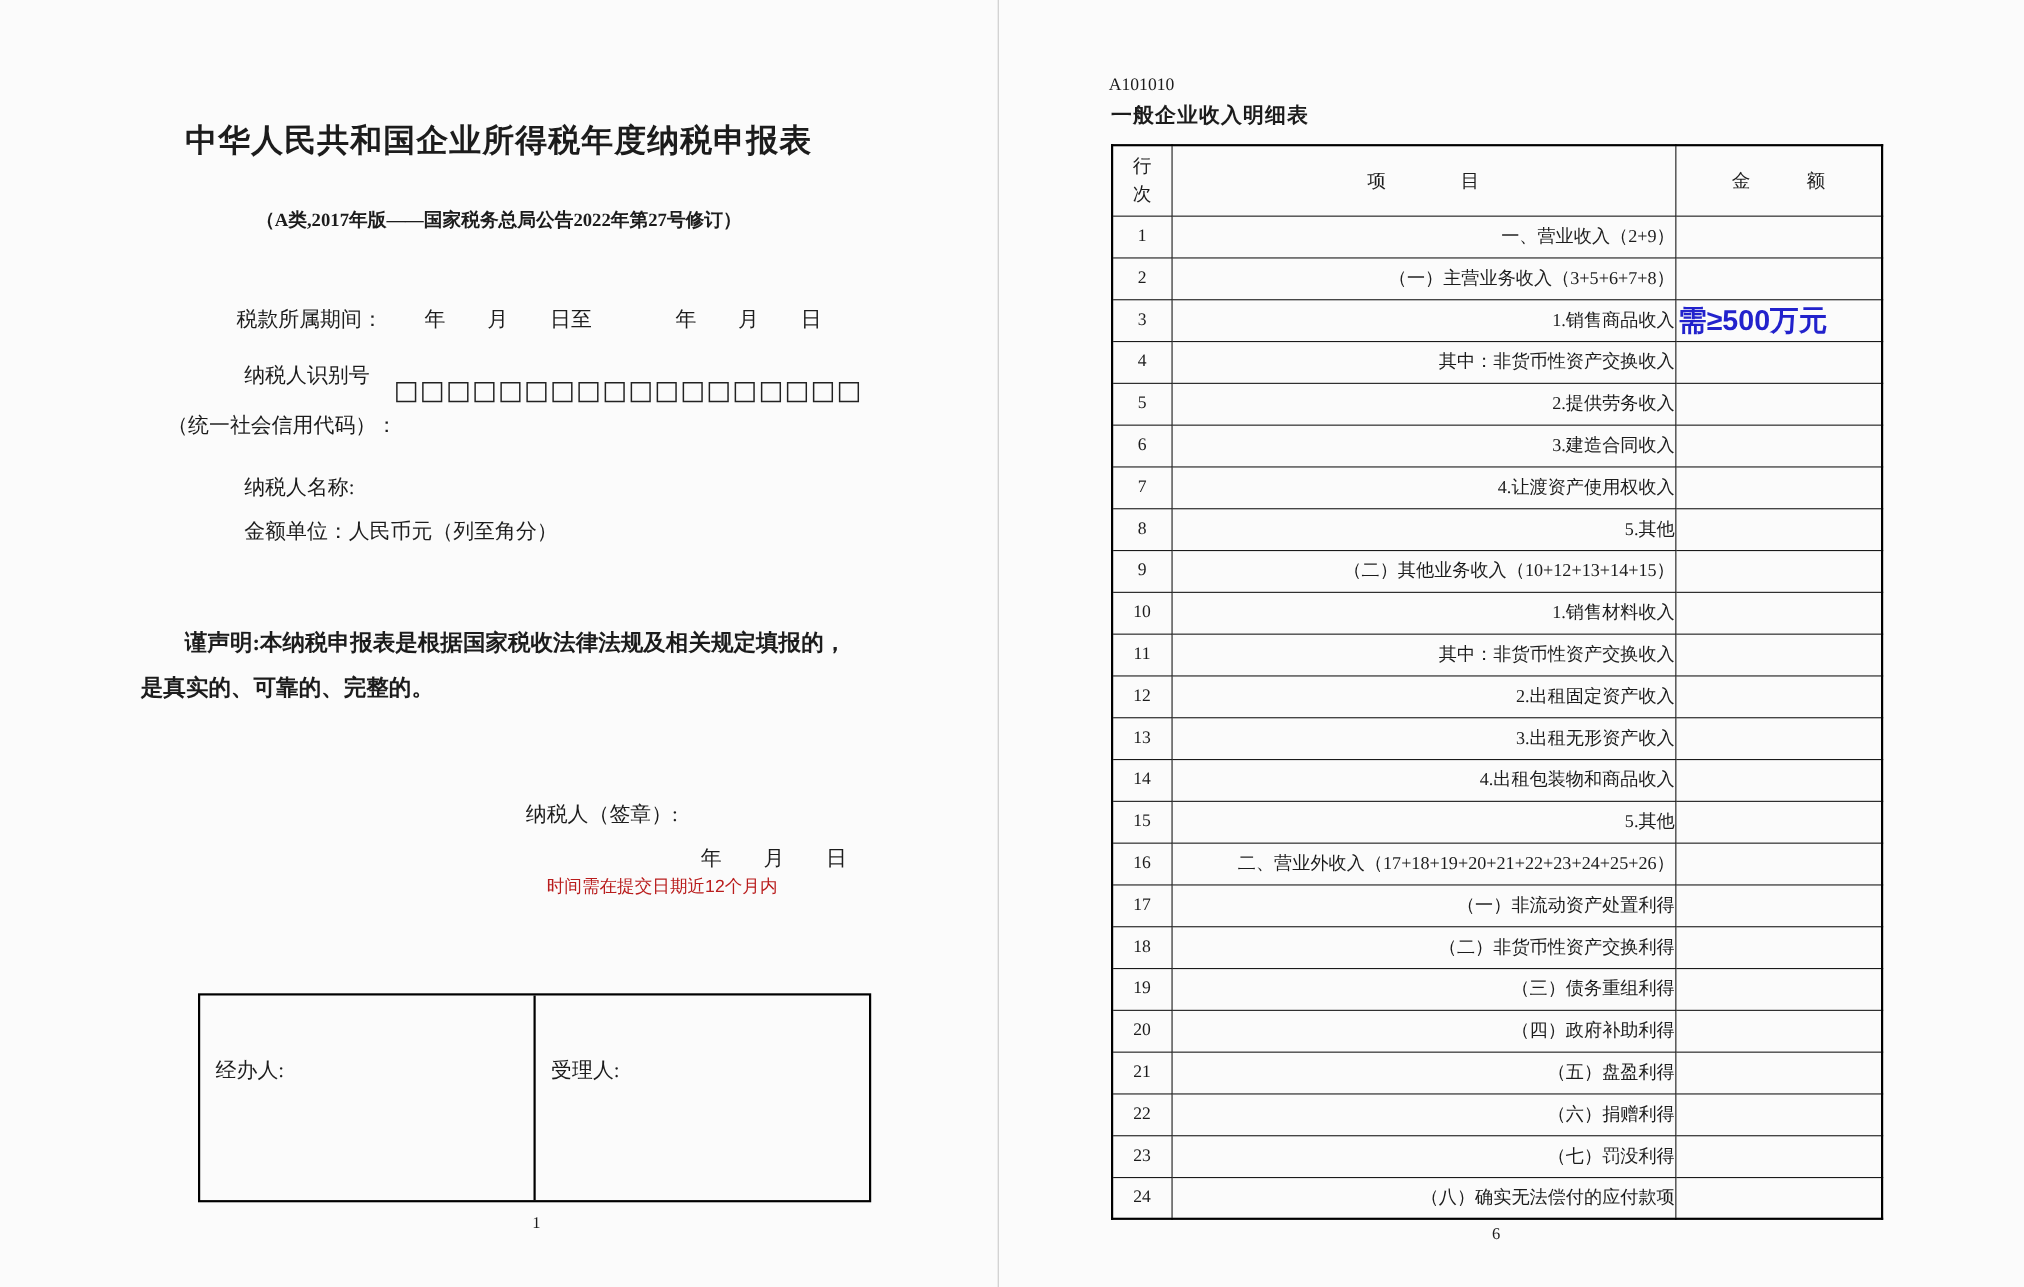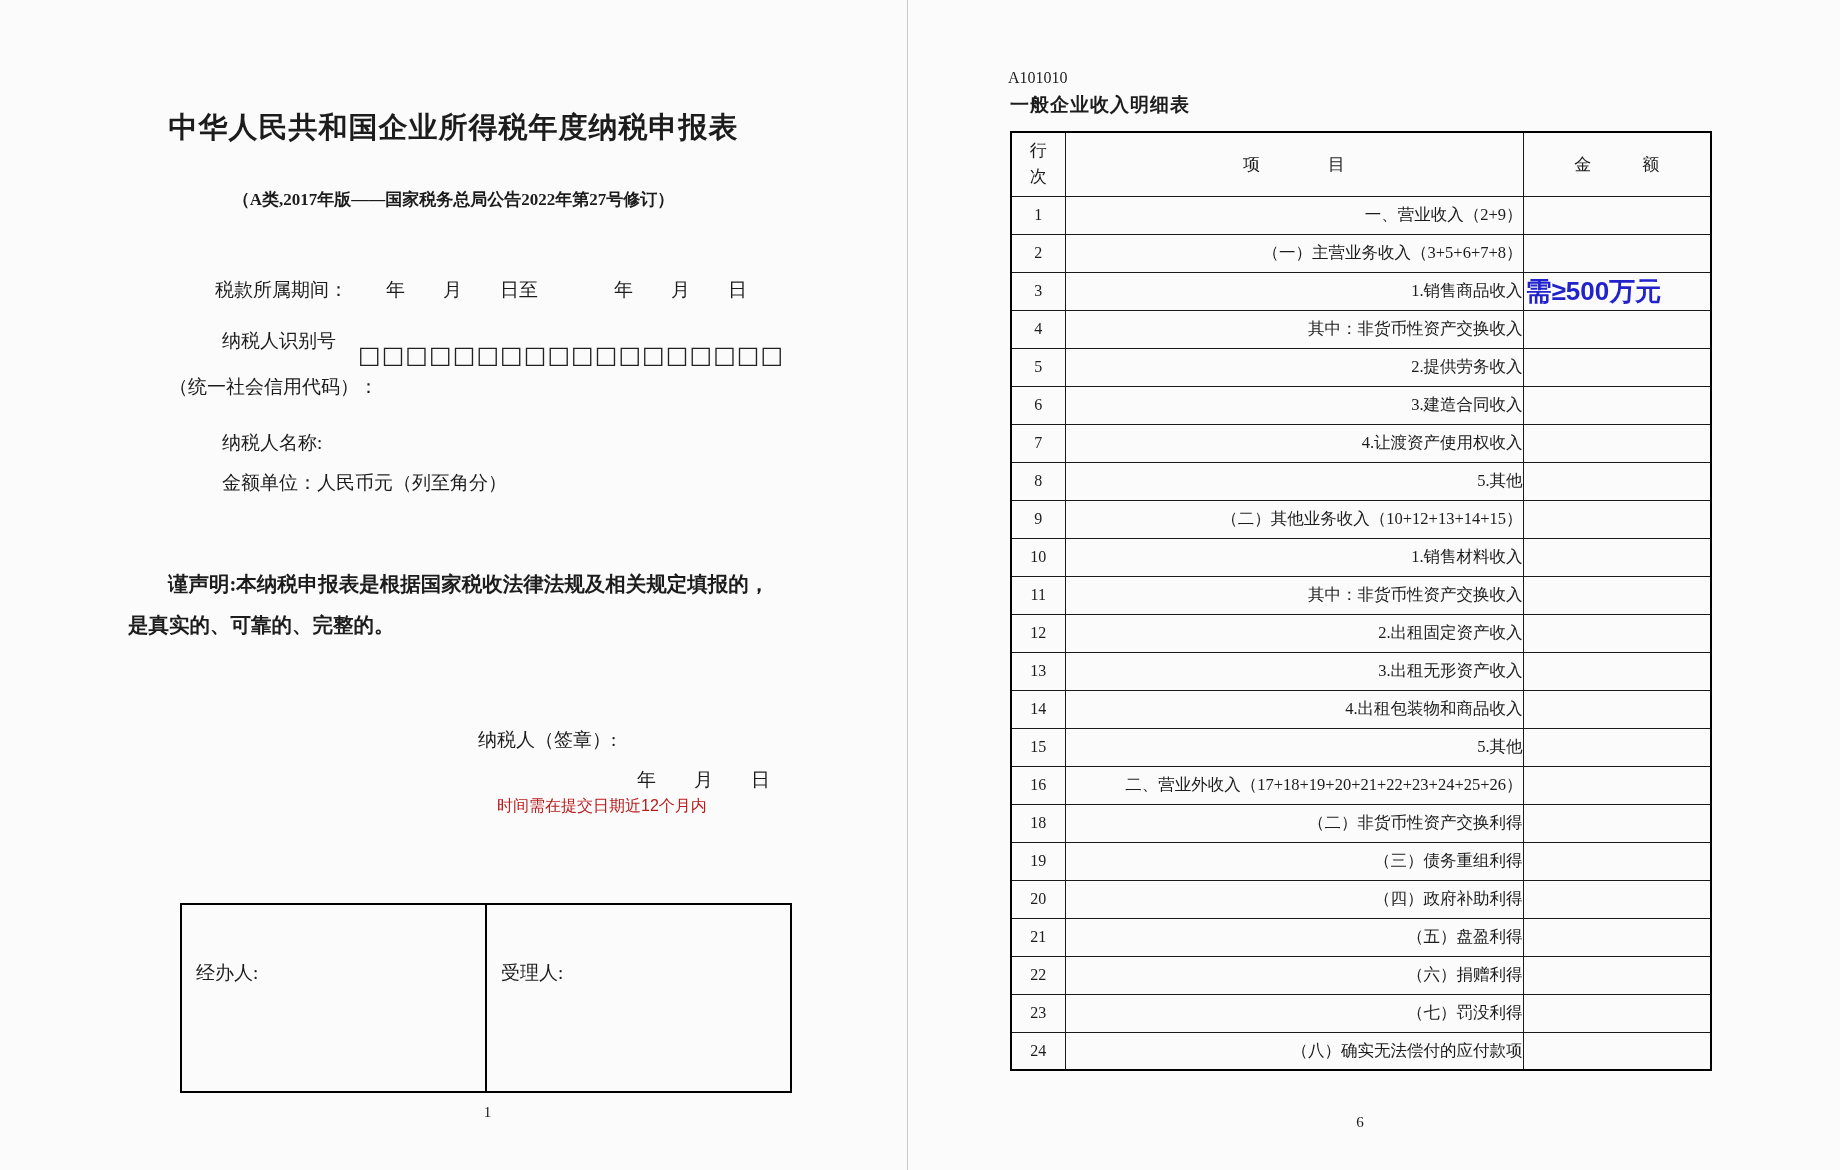--- a/index.html
+++ b/index.html
@@ -30,21 +30,21 @@
     text-align: center; font-size: 17px; font-weight: bold;
   }
   .lp-line { font-size: 19px; }
   .lp-period { left: 215px; top: 277px; }
   .lp-idlabel { left: 222px; top: 328px; }
   .lp-checkboxes {
     left: 358px; top: 341px;
     font-size: 24px; letter-spacing: 1px; color: #222;
     font-family: "DejaVu Sans", sans-serif;
   }
-  .lp-idsub { left: 152px; top: 374px; margin-left: 17px; }
+  .lp-idsub { left: 152px; top: 374px; }
   .lp-name { left: 222px; top: 430px; }
   .lp-unit { left: 222px; top: 470px; }
   .lp-decl1 { left: 168px; top: 570px; font-size: 20.5px; font-weight: bold; }
   .lp-decl2 { left: 128px; top: 611px; font-size: 20.5px; font-weight: bold; }
   .lp-sign { left: 478px; top: 727px; }
   .lp-signdate { left: 637px; top: 767px; }
   .lp-annot {
     left: 497px; top: 796px;
     font-size: 16px; font-weight: normal;
     font-family: "Liberation Sans", "DejaVu Sans", sans-serif;
@@ -236,20 +236,25 @@
         <td class="c-no">15</td>
         <td class="c-item ind2">5.其他</td>
         <td class="c-amt"></td>
       </tr>
       <tr>
         <td class="c-no">16</td>
         <td class="c-item ind0">二、营业外收入（17+18+19+20+21+22+23+24+25+26）</td>
         <td class="c-amt"></td>
       </tr>
       <tr>
+        <td class="c-no">17</td>
+        <td class="c-item ind1">（一）非流动资产处置利得</td>
+        <td class="c-amt"></td>
+      </tr>
+      <tr>
         <td class="c-no">18</td>
         <td class="c-item ind1">（二）非货币性资产交换利得</td>
         <td class="c-amt"></td>
       </tr>
       <tr>
         <td class="c-no">19</td>
         <td class="c-item ind1">（三）债务重组利得</td>
         <td class="c-amt"></td>
       </tr>
       <tr>

